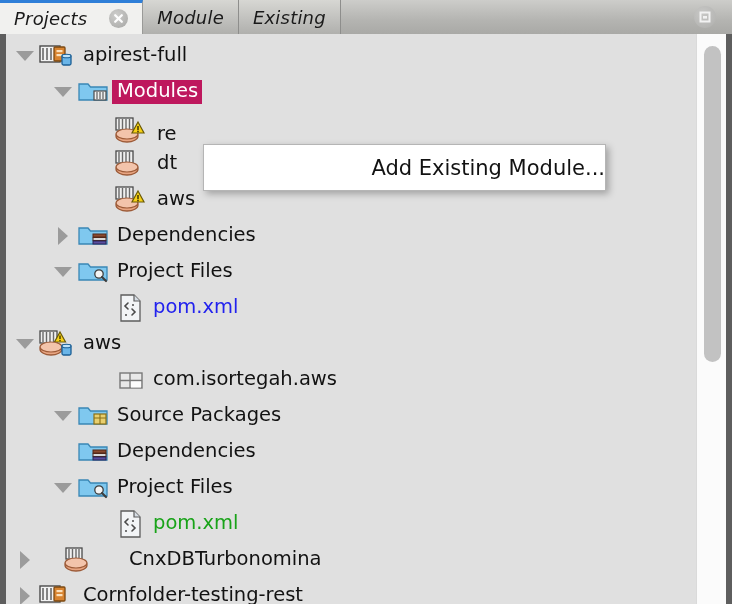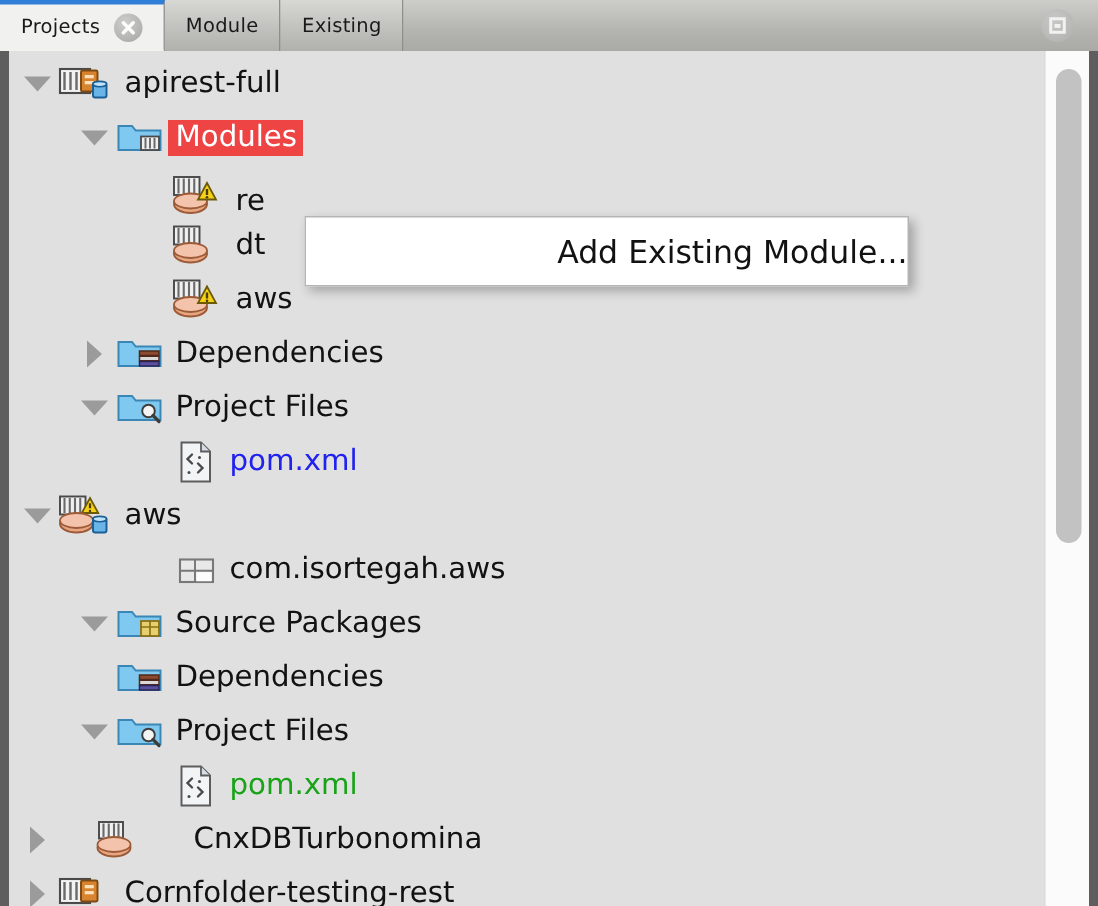--- a/index.html
+++ b/index.html
@@ -27,26 +27,27 @@
     width: 732px; height: 34px;
     background: linear-gradient(180deg,#d2d2d0 0%, #b9b9b7 55%, #aeaeac 100%);
     display: flex;
     align-items: stretch;
   }
   .tab {
     position: relative;
     display: flex;
     align-items: center;
     justify-content: center;
-    gap: 9px;
+    gap: 22px;
     padding: 0 14px;
-    font-size: 13px;
+    font-size: 18px;
     color: #1a1a1a;
     border-right: 1px solid #8e8e8c;
     letter-spacing: .2px;
+    font-style: italic;
   }
   .tab.inactive {
     background: linear-gradient(180deg,#d7d7d3 0%, #c3c3c0 50%, #b0b0ad 100%);
   }
   .tab.active {
     background: #f1f1ef;
     border-top: 3px solid #2f7fd8;
     border-right: 1px solid #9a9a98;
     padding-top: 0;
   }
@@ -128,21 +129,21 @@
   }
 
   .icon { flex: none; display: flex; align-items: center; justify-content: center; }
   .icon svg { display: block; }
 
   .label {
     padding: 1px 4px 3px 5px;
     line-height: 1;
   }
   .label.selected {
-    background: #ef4444;
+    background: #be185d;
     color: #ffffff;
   }
   .label.blue { color: #2222ee; }
   .label.green { color: #19a319; }
 
   .clip-right { overflow: hidden; }
 
   
   .scrollbar {
     position: absolute;

